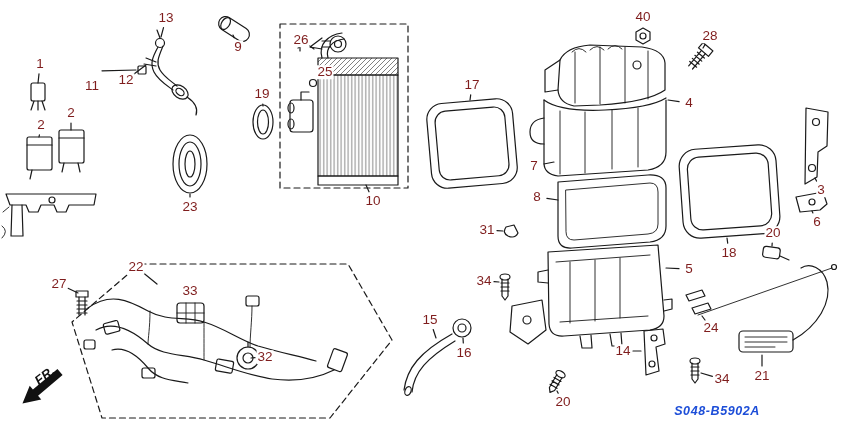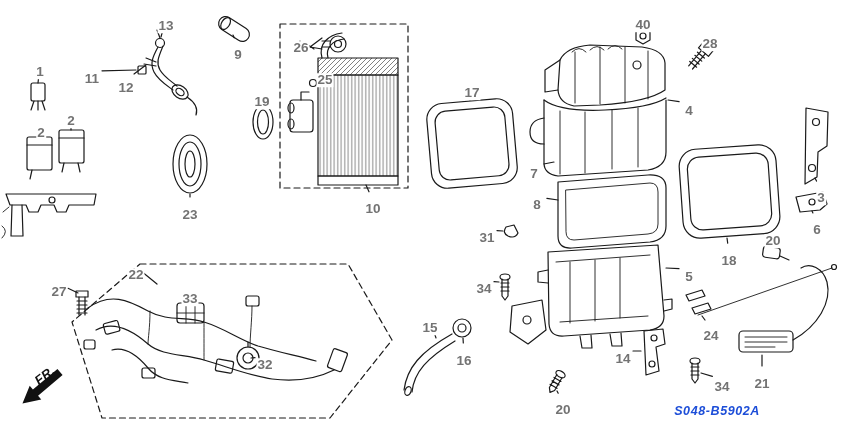--- a/index.html
+++ b/index.html
@@ -11,22 +11,22 @@
   }
   .artwork .pat { stroke:#3a3a3a; stroke-width:0.65; fill:none; }
   .artwork .hatch-v { fill:url(#fins); }
   .artwork .hatch-d { fill:url(#diag); }
   .artwork .solid { fill:#111; stroke:none; }
   .artwork .dashed { stroke-dasharray:6 4; }
   .artwork .thin { stroke-width:0.9; }
   #label-layer { position:absolute; left:0; top:0; width:850px; height:425px; pointer-events:none; }
   .part-label {
     position:absolute; transform:translate(-50%,-50%);
-    font-weight:700; font-size:13.5px; color:#737373; line-height:1;
-    background:#fff; padding:0 1px; pointer-events:auto; cursor:pointer;margin-top:8px;
+    font-weight:400; font-size:13.5px; color:#7f1d1d; line-height:1;
+    background:#fff; padding:0 1px; pointer-events:auto; cursor:pointer;
   }
   .fr-label {
     position:absolute; left:34px; top:368px; font-weight:700; font-style:italic;
     font-size:13px; color:#111; transform:rotate(-37deg);
   }
   .diagram-code {
     position:absolute; right:90px; bottom:7px; font-weight:700; font-style:italic;
     font-size:12.5px; letter-spacing:0.6px; color:#1d4ed8;
   }
 </style>
@@ -296,21 +296,21 @@
         <line x1="712.4" y1="376.3" x2="701" y2="373"></line>
         <line x1="762.0" y1="366.0" x2="762" y2="355"></line>
         <line x1="558.2" y1="393.2" x2="557" y2="391"></line>
       </g>
   </svg>
 
   <div id="label-layer">
       <div class="part-label" style="left: 40px; top: 64px;">1</div>
       <div class="part-label" style="left: 71px; top: 113px;">2</div>
       <div class="part-label" style="left: 41px; top: 125px;">2</div>
-      <div class="part-label" style="left: 92px; top: 71px;">11</div>
+      <div class="part-label" style="left: 92px; top: 86px;">11</div>
       <div class="part-label" style="left: 126px; top: 80px;">12</div>
       <div class="part-label" style="left: 166px; top: 18px;">13</div>
       <div class="part-label" style="left: 238px; top: 47px;">9</div>
       <div class="part-label" style="left: 301px; top: 40px;">26</div>
       <div class="part-label" style="left: 325px; top: 72px;">25</div>
       <div class="part-label" style="left: 262px; top: 94px;">19</div>
       <div class="part-label" style="left: 190px; top: 207px;">23</div>
       <div class="part-label" style="left: 373px; top: 201px;">10</div>
       <div class="part-label" style="left: 472px; top: 85px;">17</div>
       <div class="part-label" style="left: 643px; top: 17px;">40</div>

